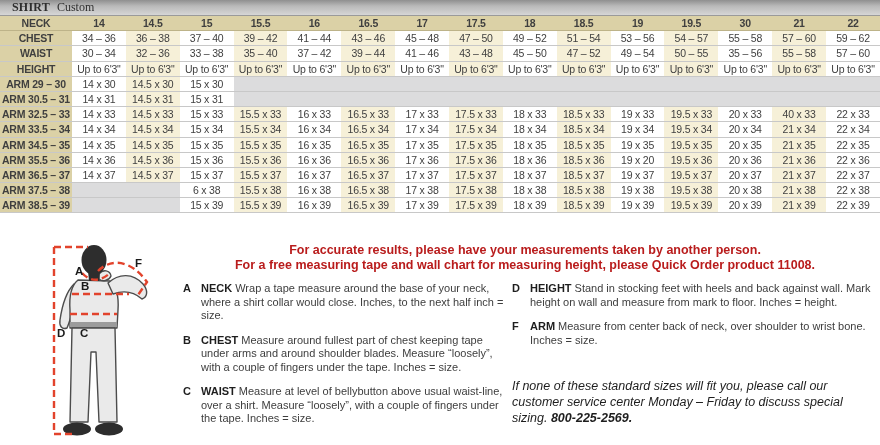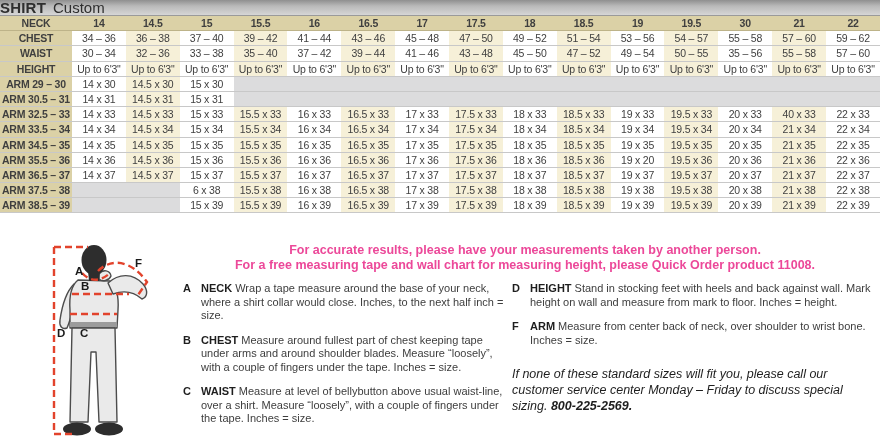--- a/index.html
+++ b/index.html
@@ -9,22 +9,23 @@
     font-family:"Liberation Sans", sans-serif;
     color:#3b3b3b;
     -webkit-font-smoothing:antialiased;
   }
 
   
   .table-wrap{position:absolute;top:0;left:0;width:880px;}
   .title-bar{
     height:15px;line-height:15px;
     background:linear-gradient(#8f8f8f,#b9b9b9 40%,#d6d6d6);
-    padding-left:0;font-size:15px;color:#2e2e2e;
+    padding-left:12px;font-size:12px;color:#2e2e2e;
     border-bottom:1px solid #9a9a9a;
+    font-family:Liberation Serif, serif;
   }
   .title-bar b{margin-right:7px;letter-spacing:0.2px;}
   table.size-table{
     border-collapse:collapse;table-layout:fixed;width:880px;
     font-size:10.5px;letter-spacing:-0.2px;
   }
   table.size-table td{
     height:14.2px;padding:0;text-align:center;vertical-align:middle;
     border-bottom:1px solid #c8c8c8;white-space:nowrap;overflow:hidden;
     color:#3f3f3f;
@@ -34,31 +35,31 @@
     font-weight:bold;color:#3a3a3a;border-bottom:1px solid #bdb389;
   }
   tr.neck-row td{background:#dbd1a6;font-weight:bold;border-bottom:1px solid #bdb389;}
   td.white-cell{background:#ffffff;}
   td.cream-cell{background:#f6f0d8;}
   td.empty-cell{background:#dcdcdd;border-bottom:1px solid #c4c4c6;}
 
   
   .heading{
     position:absolute;left:170px;top:243px;width:710px;text-align:center;
-    font-weight:bold;font-size:12.5px;line-height:15px;color:#ec4899;
+    font-weight:bold;font-size:12.5px;line-height:15px;color:#b91c1c;
   }
   .defs{position:absolute;font-size:11px;line-height:13.5px;color:#3d3d3d;}
   .defs-left{left:183px;top:282px;width:324px;}
   .defs-right{left:512px;top:282px;width:368px;}
   .def-item{display:flex;margin-bottom:11px;}
   .def-letter{flex:0 0 18px;font-weight:bold;color:#1e1e1e;}
   .def-body{flex:1;}
   .def-term{font-weight:bold;color:#1e1e1e;margin-right:3px;}
   .note{
-    margin-top:19px;font-style:italic;font-size:12.5px;line-height:16px;
+    margin-top:31px;font-style:italic;font-size:12.5px;line-height:16px;
     color:#1e1e1e;width:356px;
   }
   .note b{white-space:nowrap;}
 
   
   .figure{position:absolute;left:16px;top:240px;width:152px;height:202px;}
 </style>
 </head>
 <body>
 

